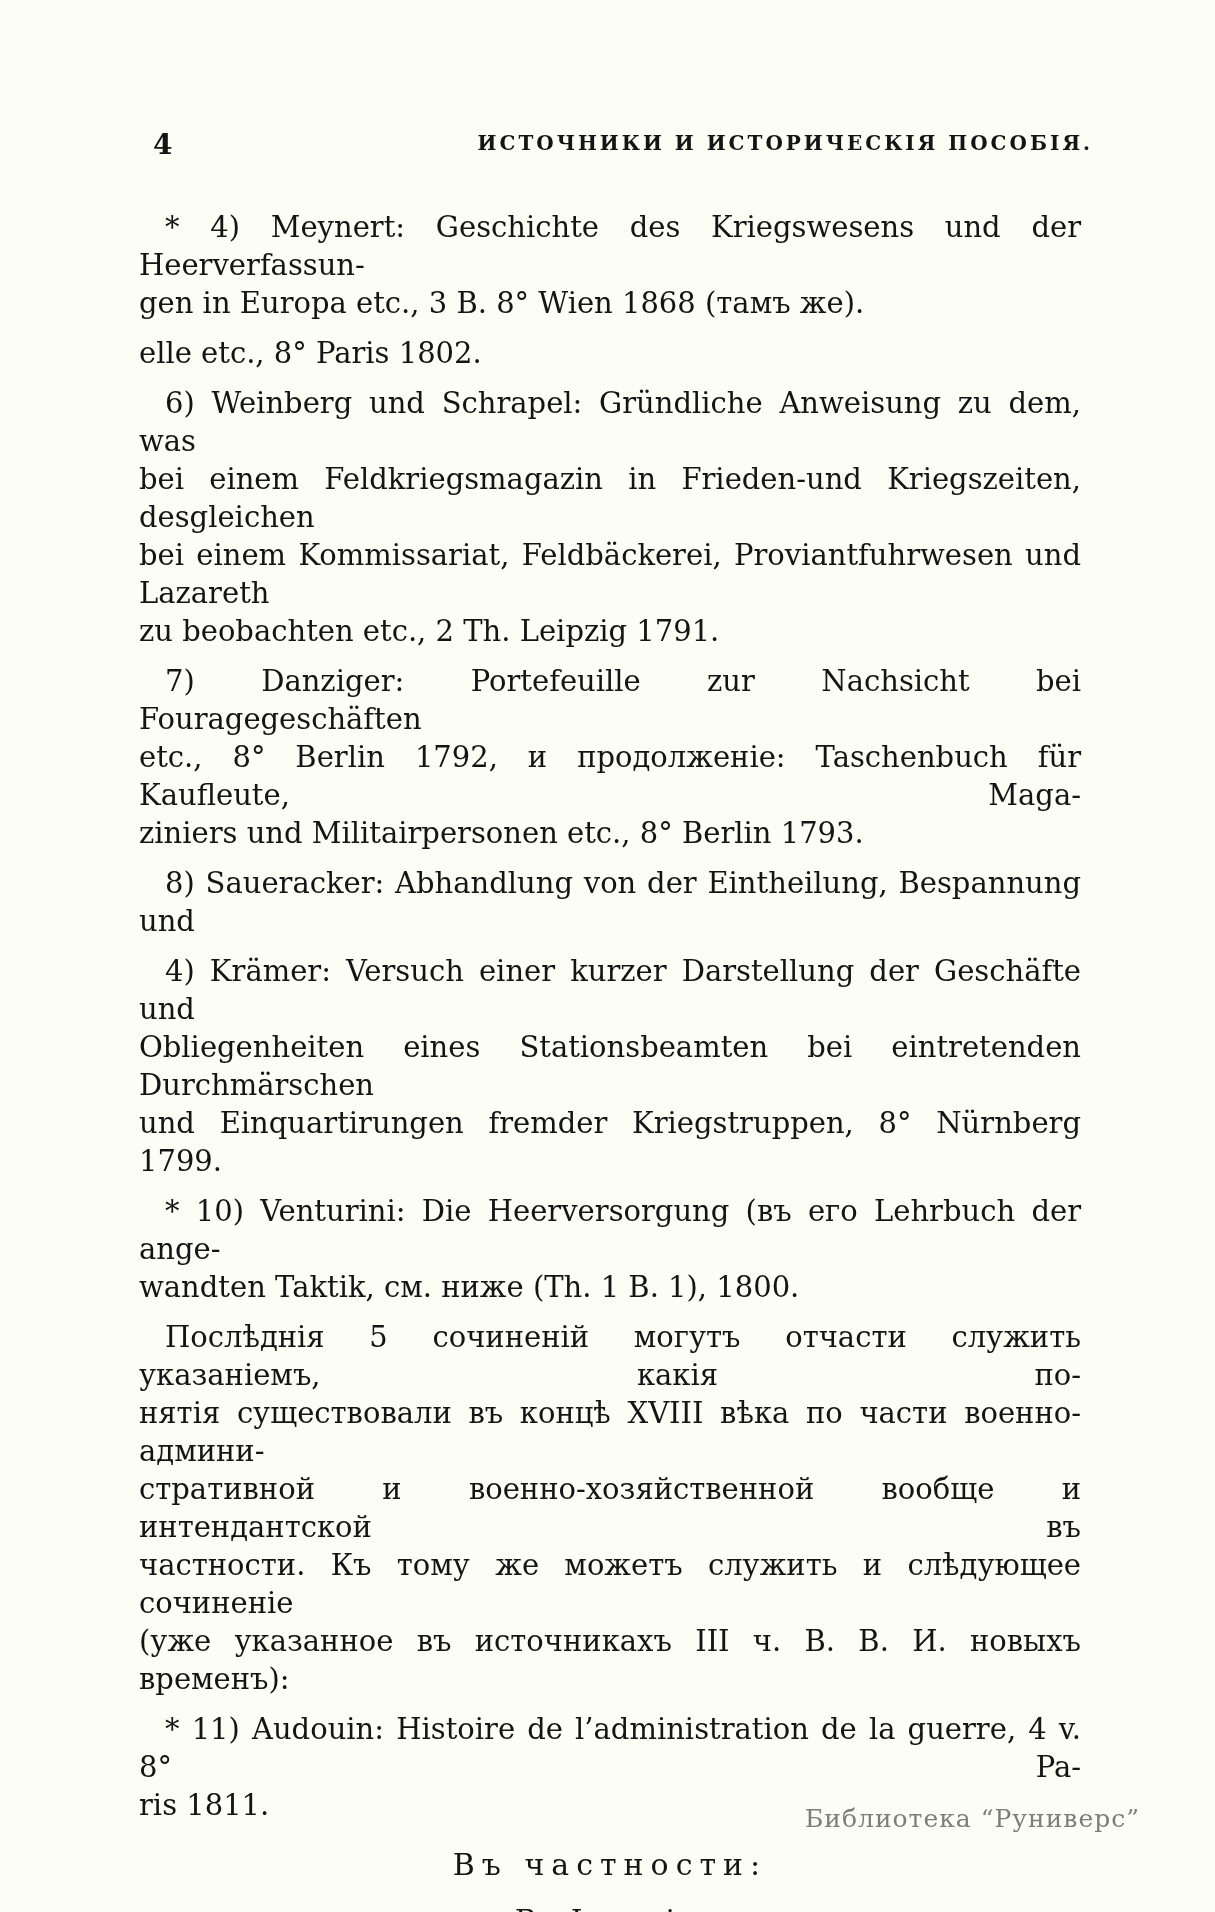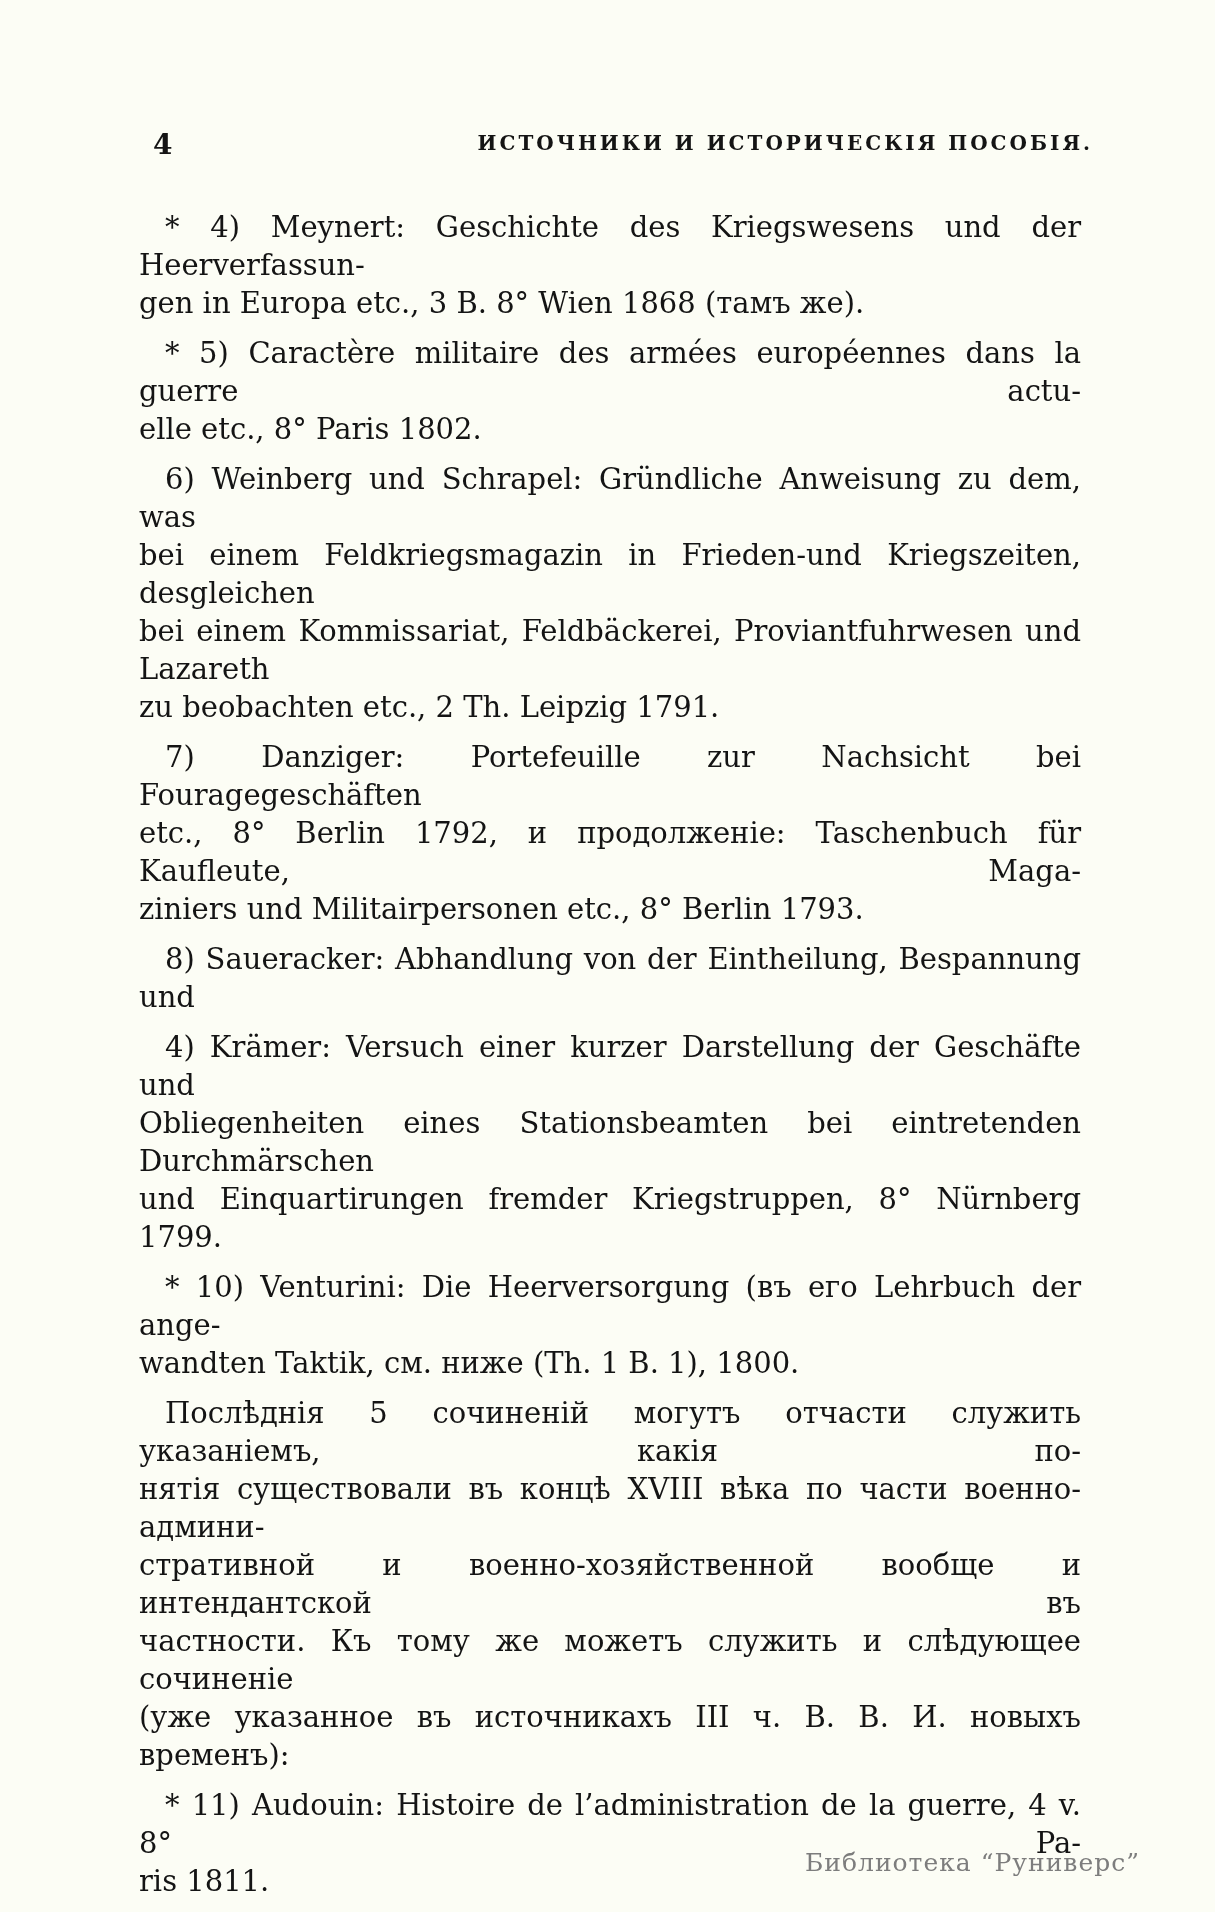--- a/index.html
+++ b/index.html
@@ -51,42 +51,41 @@
     font-size:30px;
     line-height:38px;
     text-align:center;
     text-align-last:center;
   }
   .heading.spaced{letter-spacing:7px;}
   .heading.h-first{margin-top:22px;}
   .heading.h-second{margin-top:18px;margin-bottom:20px;}
   .watermark{
     position:absolute;
-    right:75px;top:1848px;
+    right:75px;top:1804px;
     color:var(--wm);
     font-size:25px;
     letter-spacing:1px;
   }
 </style>
 </head>
 <body>
 
 <div class="page">
   <div class="running-header">
     <span class="page-number">4</span>
     <span class="running-title">ИСТОЧНИКИ И ИСТОРИЧЕСКІЯ ПОСОБІЯ.</span>
   </div>
 
   <div class="text-column" id="content">
       <div class="block entry">
         <div class="line first">* 4) Meynert: Geschichte des Kriegswesens und der  Heerverfassun-</div>
         <div class="line last">gen in Europa etc., 3 B. 8° Wien 1868 (тамъ же).</div>
       </div>
       <div class="block entry">
-        <div class="line first">* 5) Caractère militaire des armées européennes dans la guerre actu-</div>
         <div class="line last">elle etc., 8° Paris 1802.</div>
       </div>
       <div class="block entry">
         <div class="line first">6) Weinberg und Schrapel: Gründliche Anweisung zu dem, was</div>
         <div class="line">bei einem  Feldkriegsmagazin in Frieden-und Kriegszeiten, desgleichen</div>
         <div class="line">bei einem Kommissariat, Feldbäckerei, Proviantfuhrwesen und Lazareth</div>
         <div class="line last">zu beobachten etc., 2 Th. Leipzig 1791.</div>
       </div>
       <div class="block entry">
         <div class="line first">7) Danziger: Portefeuille zur Nachsicht bei Fouragegeschäften</div>

